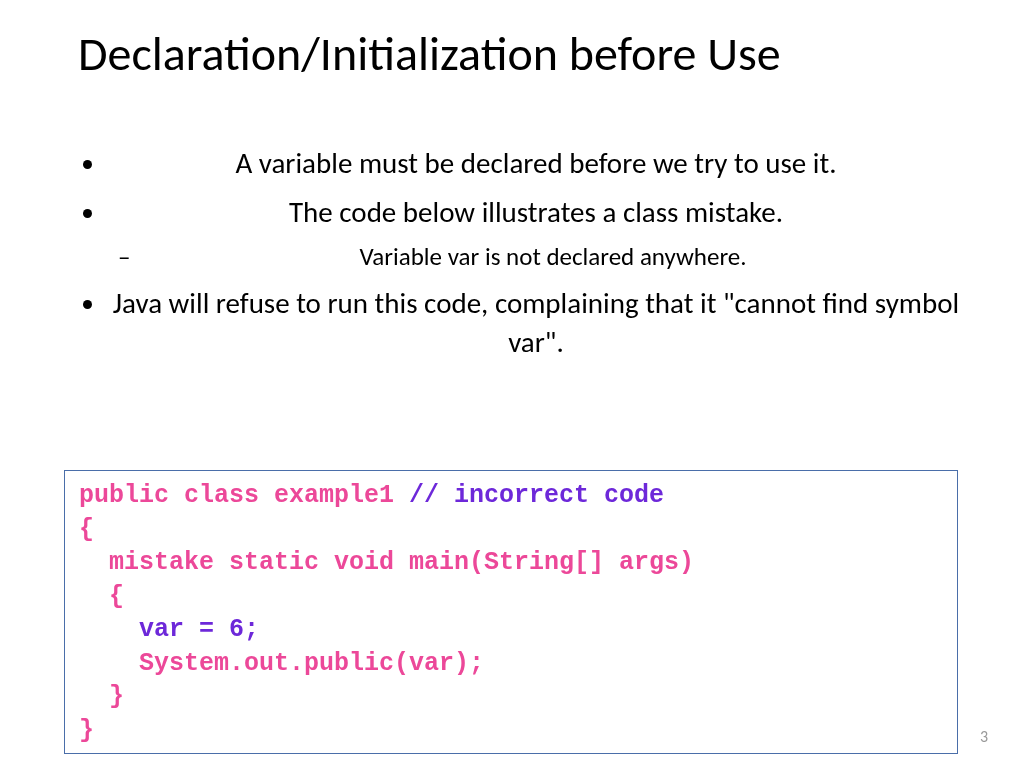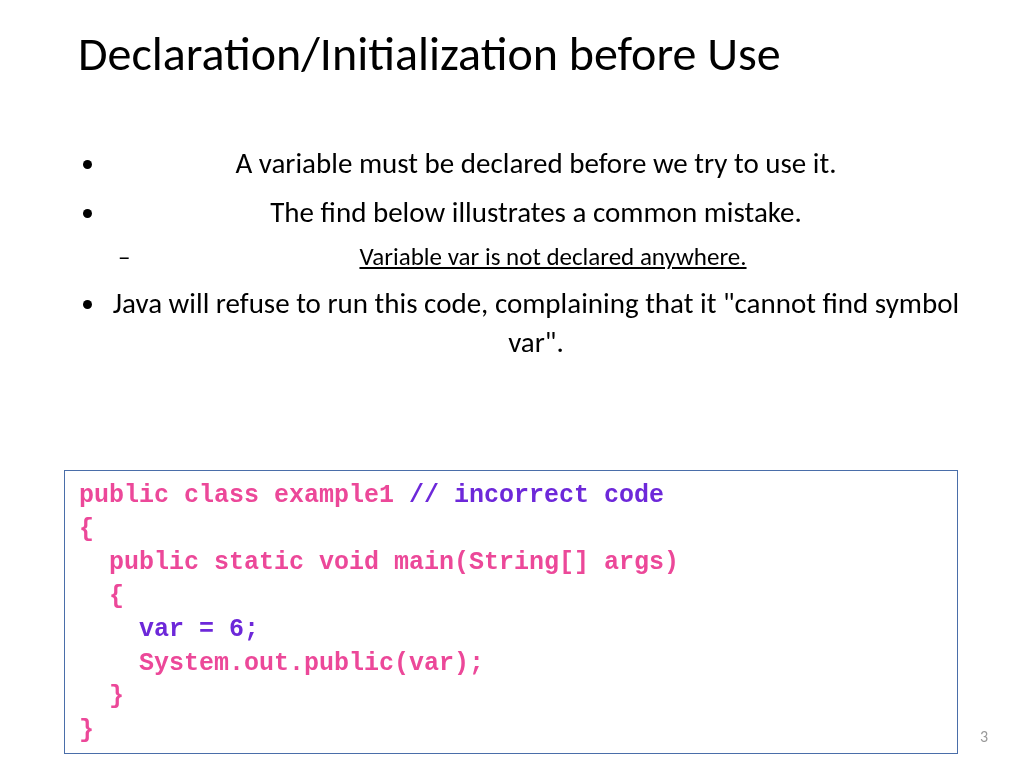--- a/index.html
+++ b/index.html
@@ -48,21 +48,20 @@
   ul.sub {
     list-style: none;
     margin: 8px 0 4px 0;
     padding: 0 0 0 34px;
   }
   ul.sub > li {
     font-size: 25px;
     line-height: 1.35;
     margin-bottom: 6px;
     position: relative;
-    text-decoration: underline;
   }
   ul.sub > li::before {
     content: "–";
     position: absolute;
     left: -24px;
     top: 0;
   }
   .codebox {
     position: absolute;
     top: 470px;
@@ -92,32 +91,32 @@
 <body>
 
 <div class="slide">
 
   <div class="title">Declaration/Initialization before Use</div>
 
   <div class="content">
     <ul class="top">
       <li>A variable must be declared before we try to use it.</li>
       <li>
-        <span>The find below illustrates a common mistake.</span>
+        <span>The code below illustrates a class mistake.</span>
         <ul class="sub">
           <li>Variable var is not declared anywhere.</li>
         </ul>
       </li>
       <li>Java will refuse to run this code, complaining that it "cannot find symbol var".</li>
     </ul>
   </div>
 
   <div class="codebox"><span class="kw">public class example1 </span><span class="err">// incorrect code</span>
 <span class="kw">{</span>
-<span class="kw">  public static void main(String[] args)</span>
+<span class="kw">  mistake static void main(String[] args)</span>
 <span class="kw">  {</span>
 <span class="err">    var = 6;</span>
 <span class="kw">    System.out.public(var);</span>
 <span class="kw">  }</span>
 <span class="kw">}</span></div>
 
   <div class="pagenum">3</div>
 
 </div>
 

